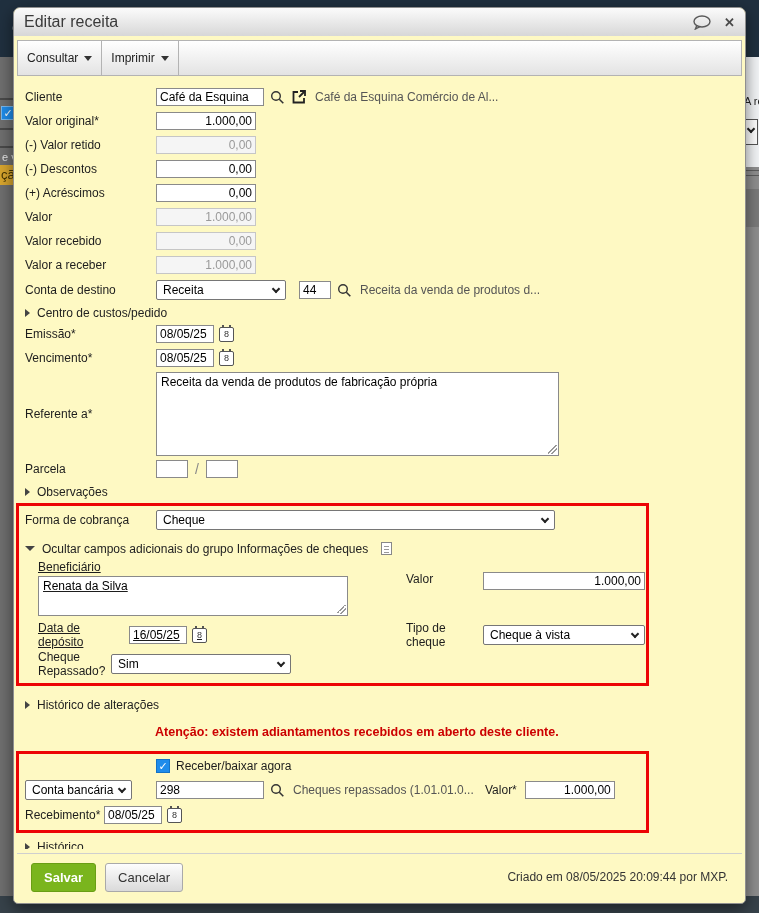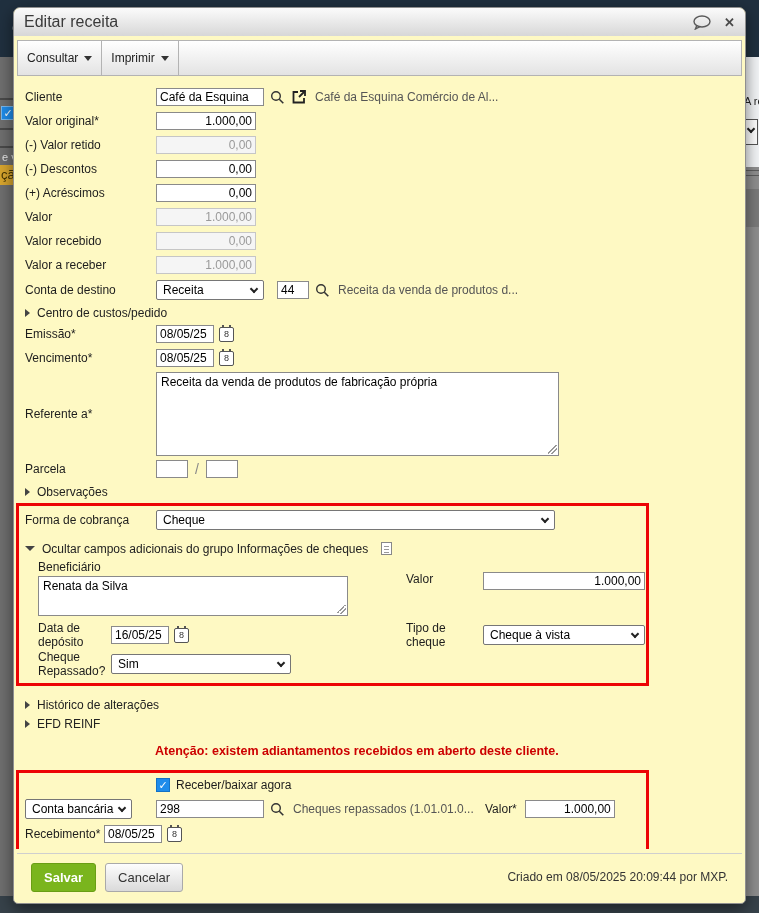--- a/index.html
+++ b/index.html
@@ -80,21 +80,21 @@
         font-size:12px; line-height:15px; }
   .resize-handle { position:absolute; right:1px; bottom:1px; width:9px; height:9px;
         background:linear-gradient(135deg, transparent 40%, #999 40% 50%, transparent 50% 65%, #999 65% 75%, transparent 75%); }
 
   .redbox { border:3px solid #ec0404; margin-left:-9px; width:633px; padding:1px 6px 5px 6px; margin-top:2px; }
   .doc-icon { width:11px; height:13px; border:1px solid #888; background:#fff; margin-left:6px;
               display:inline-block; padding:2px 1px; }
   .doc-icon i { display:block; height:1px; background:#999; margin:1px 1px 2px; }
 
   .twocol { display:flex; margin-left:13px; margin-top:2px; }
-  .col-left { width:332px; flex:none; }
+  .col-left { width:332px; flex:none;text-decoration:underline; }
   .col-right { margin-left:36px; display:flex; align-items:center; }
   .col-right .rl { width:77px; flex:none; }
   .lbl2 { width:70px; flex:none; line-height:14px; }
 
   .cb { width:14px; height:14px; background:#1f8ceb; border:1px solid #1372c6; color:#fff;
         font-size:11px; line-height:12px; text-align:center; flex:none; margin-right:6px; }
 
   .warning { color:#cc0000; font-weight:bold; font-size:12.5px; margin:11px 0 12px 130px; }
 
   .footer { border-top:1px solid #cfcfcf; height:47px; flex:none; display:flex; align-items:center;
@@ -203,21 +203,21 @@
       <span class="lbl">Valor recebido</span>
       <input class="inp num dis" value="0,00" style="">
     </div>
     <div class="row">
       <span class="lbl">Valor a receber</span>
       <input class="inp num dis" value="1.000,00" style="">
     </div>
 
     <div class="row" style="min-height:26px">
       <span class="lbl">Conta de destino</span>
-      <span class="sel" style="width:108px">
+      <span class="sel" style="width:130px">
         <span>Receita</span>
         <span class="chev"></span>
       </span>
       <input class="inp w-code" style="margin-left: 13px;" value="44">
       <span class="icon-btn">
         <svg width="15" height="15" viewBox="0 0 15 15">
             <circle cx="6" cy="6" r="4.3" fill="none" stroke="#333" stroke-width="1.4"></circle>
             <line x1="9.3" y1="9.3" x2="13.3" y2="13.3" stroke="#333" stroke-width="1.6"></line>
           </svg>
       </span>
@@ -289,21 +289,21 @@
         </div>
         <div class="col-right" style="align-items:flex-start; padding-top:12px">
           <span class="rl">Valor</span>
           <input class="inp num" style="width: 162px;" value="1.000,00">
         </div>
       </div>
 
       <div class="twocol" style="margin-top:4px">
         <div class="col-left row" style="min-height:30px">
           <span class="lbl2">Data de depósito</span>
-          <input class="inp date" style="margin-left: 3px;" value="16/05/25">
+          <input class="inp date" style="margin-left: 21px;" value="16/05/25">
           <span class="cal">8</span>
         </div>
         <div class="col-right">
           <span class="rl" style="line-height:14px">Tipo de cheque</span>
           <span class="sel" style="width:162px">
             <span>Cheque à vista</span>
             <span class="chev"></span>
           </span>
         </div>
       </div>
@@ -313,24 +313,20 @@
         <span class="sel" style="width:180px; margin-left:3px">
           <span>Sim</span>
           <span class="chev"></span>
         </span>
       </div>
     </div>
 
     <div class="exp" style="margin-top:9px">
       <span class="tri-r"></span>
       <span>Histórico de alterações</span>
-    </div>
-    <div class="exp">
-      <span class="tri-r"></span>
-      <span>EFD REINF</span>
     </div>
 
     <div class="warning">Atenção: existem adiantamentos recebidos em aberto deste cliente.</div>
 
     <div class="redbox" style="padding-bottom:3px">
       <div class="row" style="min-height:22px; padding-left:131px">
         <span class="cb">✓</span>
         <span>Receber/baixar agora</span>
       </div>
       <div class="row" style="min-height:26px">

